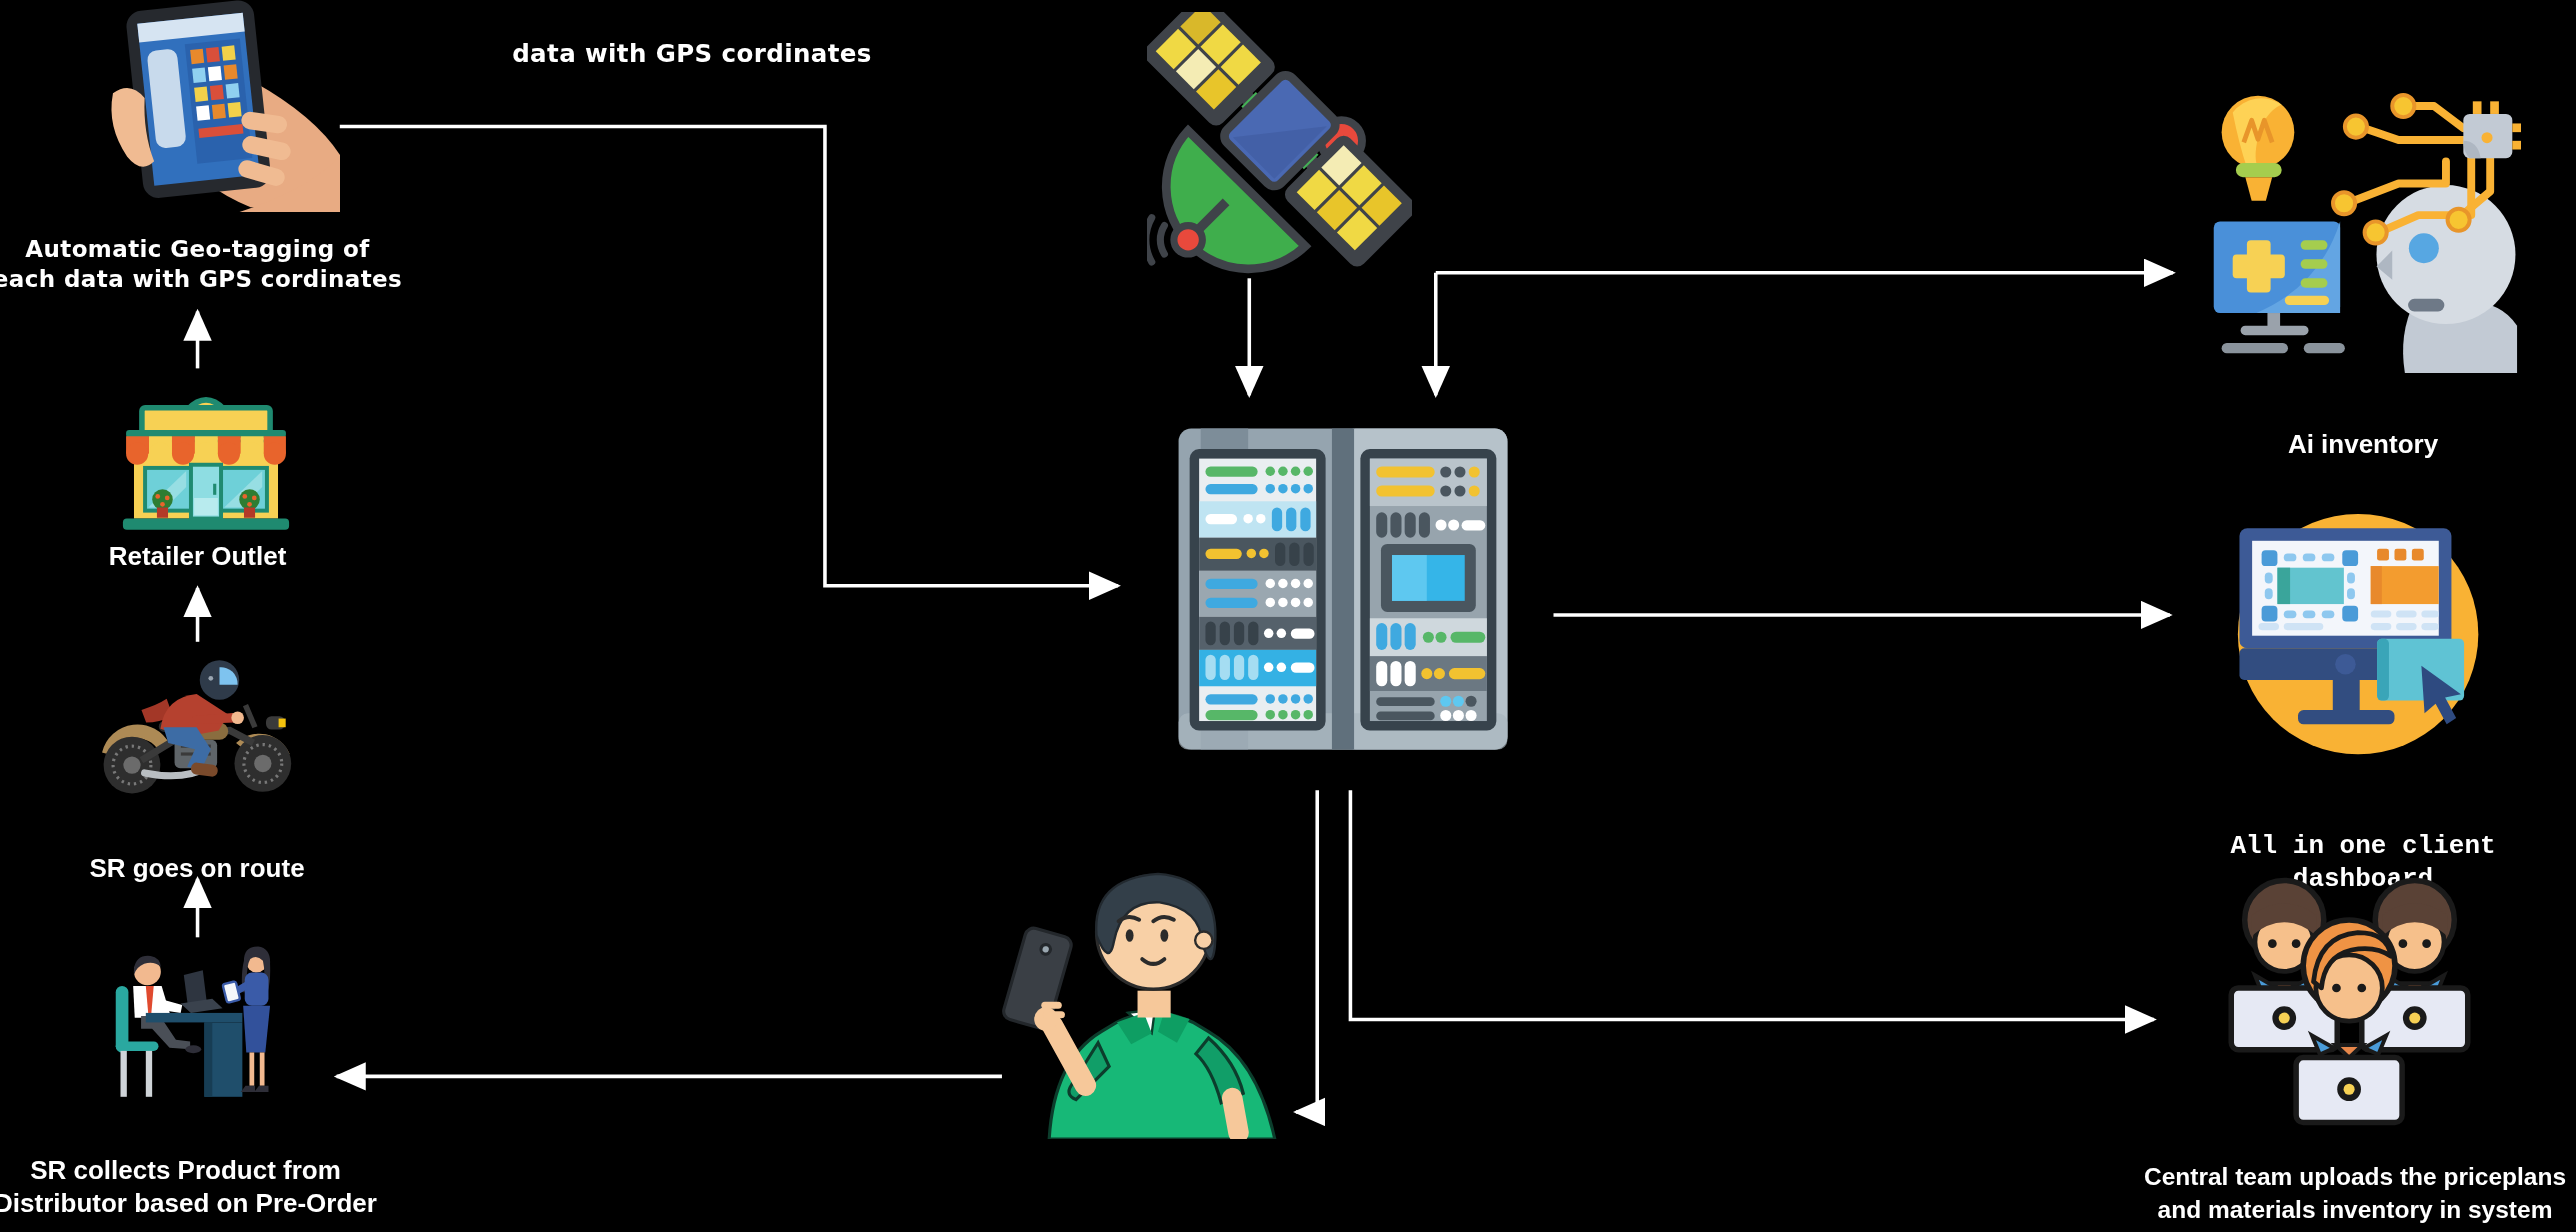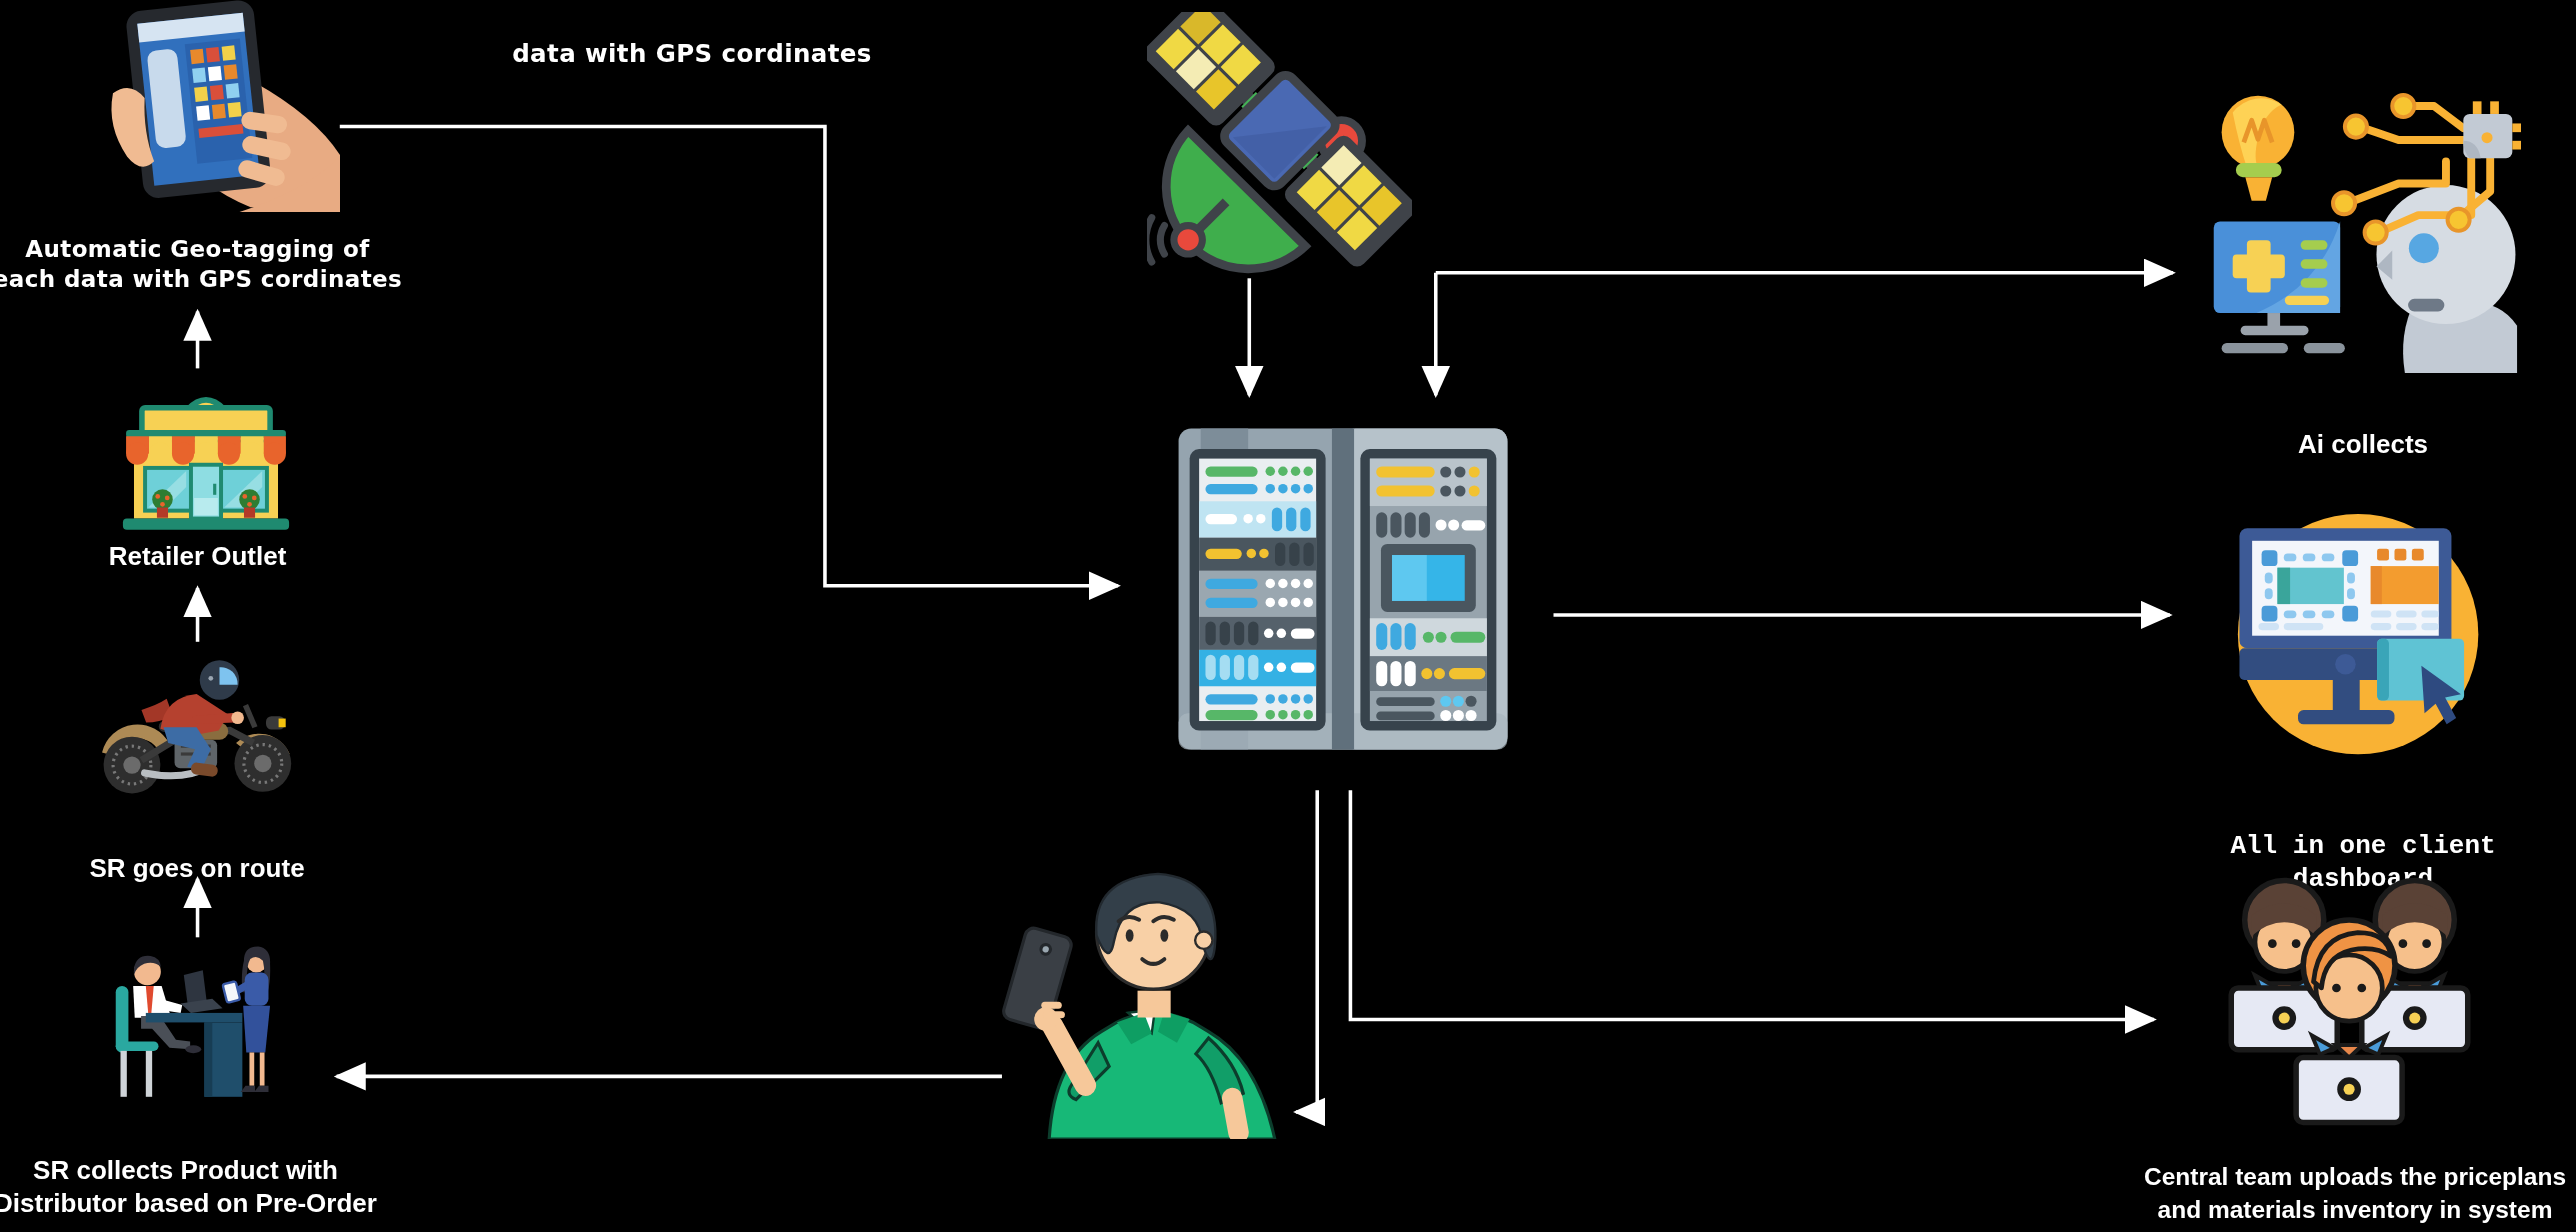--- a/index.html
+++ b/index.html
@@ -266,21 +266,21 @@
       <rect x="322" y="62" width="62" height="56" rx="8" fill="#c2cad4"></rect>
       <path d="M322,96 Q340,96 344,118 L330,118 Q322,110 322,96 Z" fill="#aeb7c2"></path>
       <rect x="334" y="46" width="11" height="16" fill="#f9b234"></rect>
         <rect x="356" y="46" width="11" height="16" fill="#f9b234"></rect>
       <rect x="384" y="74" width="11" height="11" fill="#f9b234"></rect>
         <rect x="384" y="96" width="11" height="11" fill="#f9b234"></rect>
       <circle cx="352" cy="92" r="7" fill="#f9b234"></circle>
     </svg>
   </div>
   <div class="lbl cap" style="left:2213px;top:428px;width:300px;">
-    <span>Ai collects</span>
+    <span>Ai inventory</span>
   </div>
 
   <div class="icon" style="left:2222px;top:506px;width:273px;height:261px;">
     <svg viewBox="0 0 345 330">
       <circle cx="172" cy="162" r="152" fill="#f9b234"></circle>
       <rect x="22" y="28" width="268" height="152" rx="10" fill="#3d5a96"></rect>
       <rect x="38" y="44" width="236" height="120" fill="#f3f6fb"></rect>
       <g fill="#4a9bd8">
         <rect x="50" y="56" width="20" height="20" rx="5"></rect>
           <rect x="152" y="56" width="20" height="20" rx="5"></rect>
@@ -486,21 +486,21 @@
       <path d="M171,52 Q160,58 152,64 L156,72 Q164,66 172,62 Z" fill="#3a5ba8"></path>
       <rect x="141" y="56" width="17" height="24" rx="3" fill="#f4f7fa" stroke="#3a5ba8" stroke-width="3" transform="rotate(-14 141 56)"></rect>
       <path d="M167,83 L201,83 L195,142 L171,142 Z" fill="#32519b"></path>
       <rect x="175" y="142" width="6" height="42" fill="#f2b98f"></rect>
       <rect x="188" y="142" width="6" height="42" fill="#f2b98f"></rect>
       <path d="M170,184 L182,184 L182,192 L164,192 Z" fill="#2e2e38"></path>
       <path d="M187,184 L199,184 L199,192 L181,192 Z" fill="#2e2e38"></path>
     </svg>
   </div>
   <div class="lbl cap" style="left:-16px;top:1154px;width:403px;">
-    <span>SR collects Product with</span><br>
+    <span>SR collects Product from</span><br>
     <span>Distributor based on Pre-Order</span>
   </div>
 
   <div class="icon" style="left:997px;top:855px;width:300px;height:284px;">
     <svg viewBox="0 0 380 360">
       <path d="M66,360 Q72,260 132,224 L152,212 Q198,188 248,212 L268,224 Q330,260 352,360 Z" fill="#17b877" stroke="#0c3d2c" stroke-width="4"></path>
       <path d="M166,200 L200,196 L196,226 Z" fill="#ffffff" stroke="#0c3d2c" stroke-width="3"></path>
       <path d="M152,212 L186,200 L196,226 L170,240 Z" fill="#0e9e63"></path>
       <path d="M244,208 L212,198 L204,224 L228,238 Z" fill="#0e9e63"></path>
       <rect x="178" y="172" width="42" height="34" fill="#f6c89a"></rect>

